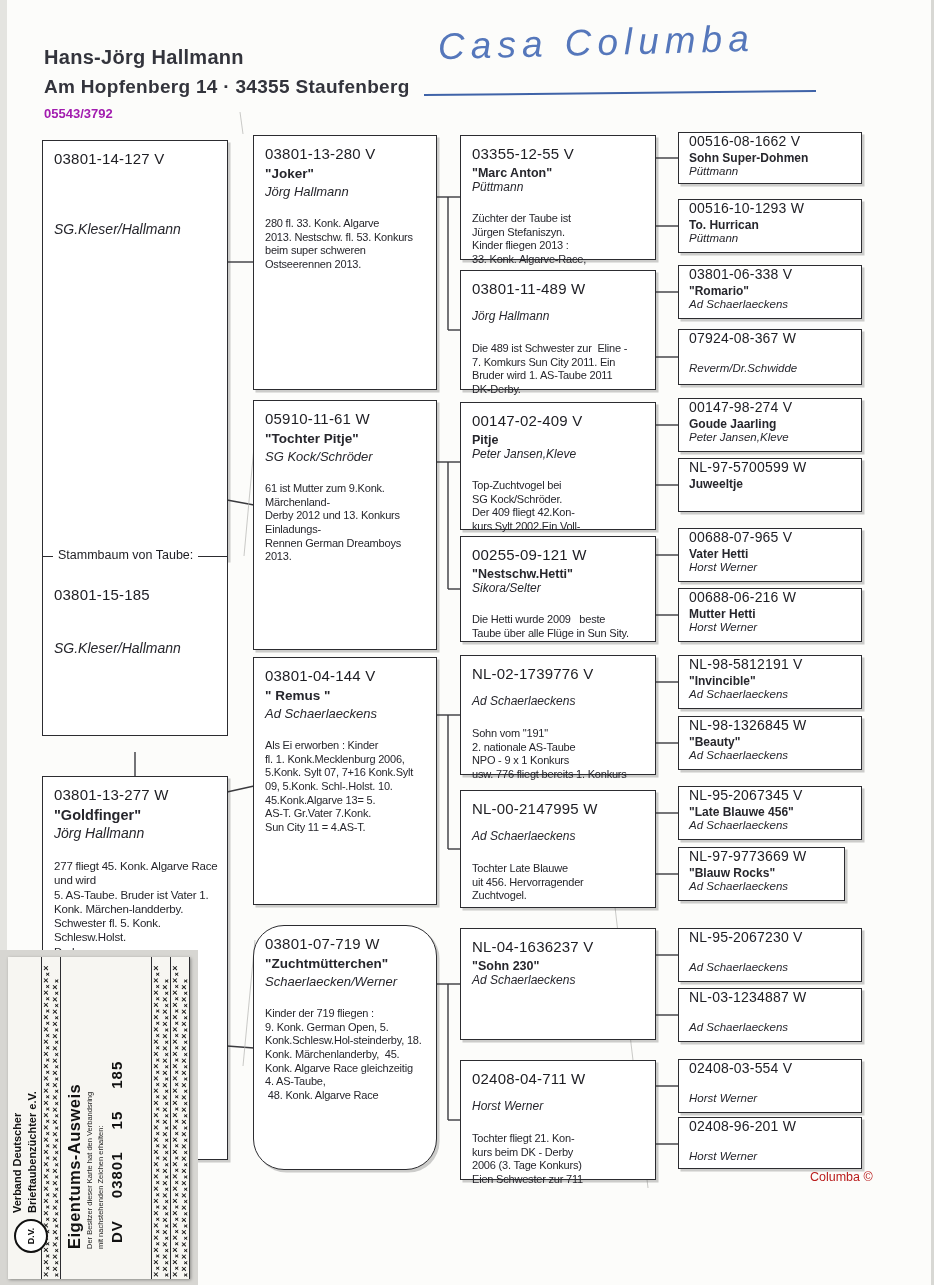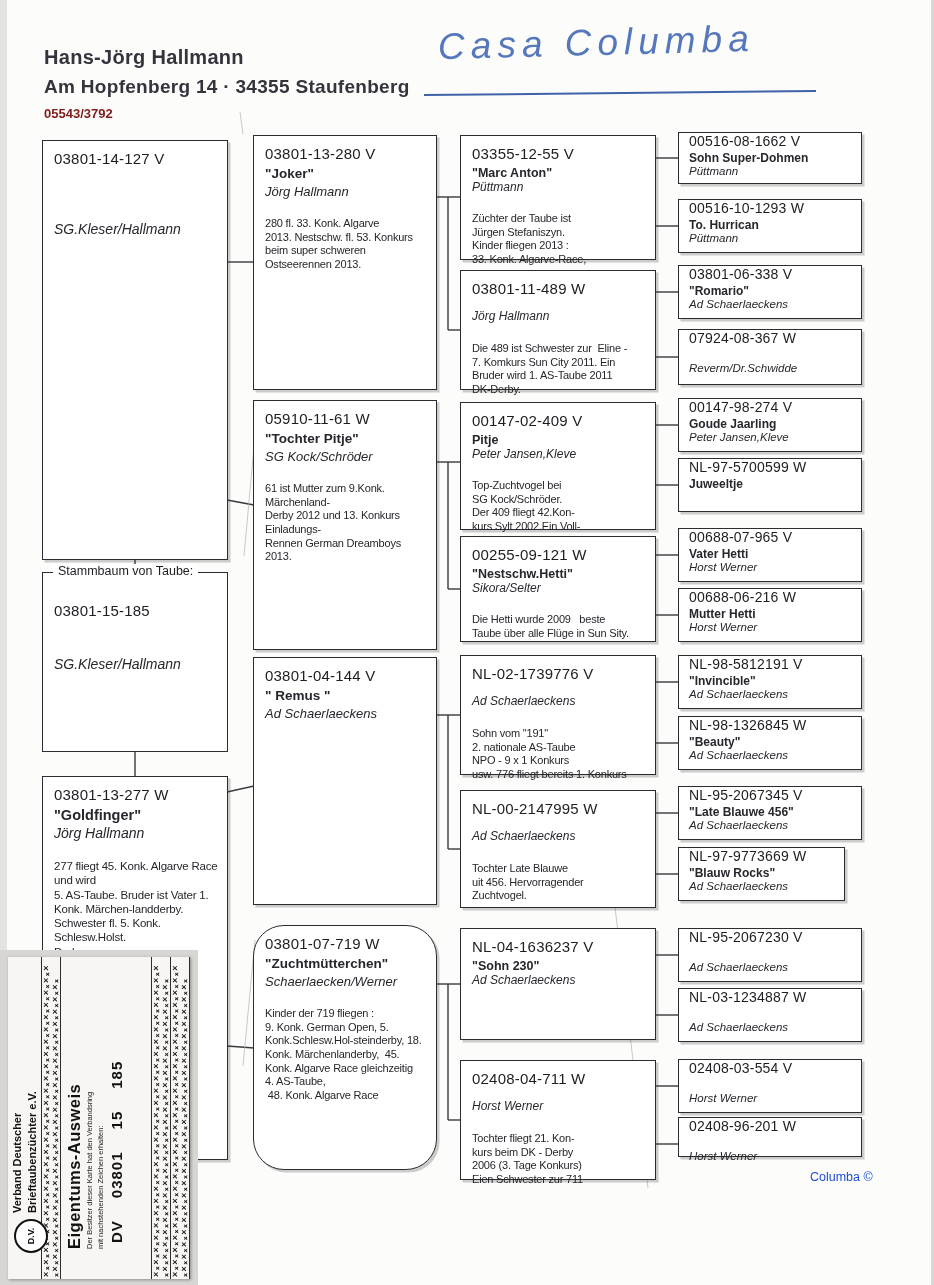--- a/index.html
+++ b/index.html
@@ -4,21 +4,21 @@
 <style>
   html,body{margin:0;padding:0;background:#e8e8e6;}
   #page{position:relative;width:934px;height:1285px;background:#fcfcfa;overflow:hidden;
         font-family:"Liberation Sans",sans-serif;color:#26262c;}
   #page-edge-left{position:absolute;left:0;top:0;width:7px;height:1285px;background:#e4e4e0;}
   #page-edge-right{position:absolute;right:0;top:0;width:3px;height:1285px;background:#d8d8d4;}
 
   
   .hdr-name{position:absolute;left:44px;top:46px;font-size:20px;font-weight:bold;letter-spacing:.3px;color:#33343c;}
   .hdr-addr{position:absolute;left:44px;top:76px;font-size:19px;font-weight:bold;letter-spacing:.3px;color:#33343c;}
-  .hdr-phone{position:absolute;left:44px;top:106px;font-size:13px;font-weight:bold;color:#7f1d1d;text-align:center;}
+  .hdr-phone{position:absolute;left:44px;top:106px;font-size:13px;font-weight:bold;color:#a21caf;text-align:center;}
   .handwriting{position:absolute;left:438px;top:22px;font-size:37px;font-style:italic;
                letter-spacing:6px;color:#5577bb;transform:rotate(-1.5deg);white-space:nowrap;}
   .hand-underline{position:absolute;left:424px;top:92px;width:392px;height:0;
                   border-top:2.5px solid #3f63a8;transform:rotate(-0.6deg);}
 
   
   .pbox{position:absolute;background:#fff;border:1.5px solid #2c2c30;
         box-shadow:2.5px 2.5px 0 rgba(60,60,60,.25);
         padding:9px 4px 4px 11px;box-sizing:border-box;}
   .ring{font-size:15px;color:#1d1d22;letter-spacing:.2px;min-height:18px;margin-bottom:3px;}
@@ -50,21 +50,21 @@
   .card-org{margin:3px 4px 0 66px;font-size:11px;font-weight:bold;line-height:12px;color:#111;}
   .card-title{margin:4px 4px 2px 30px;font-size:16.5px;font-weight:bold;letter-spacing:.5px;color:#111;}
   .card-tiny{margin:0 4px 2px 30px;font-size:7.5px;line-height:8.5px;color:#222;}
   .card-ringrow{display:flex;gap:22px;margin:3px 4px 4px 36px;font-size:15px;font-weight:bold;
                 color:#111;letter-spacing:1px;align-items:baseline;}
   .dv-emblem{position:absolute;left:26px;top:6px;width:30px;height:30px;border:2px solid #111;
              border-radius:50%;display:flex;align-items:center;justify-content:center;
              font-size:9px;font-weight:bold;color:#111;background:#fff;}
   .card-pats-bottom{position:absolute;left:0;bottom:0;width:322px;}
 
-  .footer-credit{position:absolute;left:810px;top:1170px;font-size:12.5px;color:#1d4ed8;}
+  .footer-credit{position:absolute;left:810px;top:1170px;font-size:12.5px;color:#b91c1c;}
 </style>
 </head>
 <body>
 
 <div id="page">
   <div id="page-edge-left"></div>
   <div id="page-edge-right"></div>
 
   <div class="hdr-name">Hans-Jörg Hallmann</div>
   <div class="hdr-addr">Am Hopfenberg 14 · 34355 Staufenberg</div>
@@ -121,21 +121,21 @@
       <line x1="240" y1="112" x2="243" y2="134"></line>
     </g>
   </svg>
 
   <div class="pbox" style="left:42px;top:140px;width:186px;height:420px;">
     <div class="ring">03801-14-127 V</div>
     <div class="pname gap-lg"></div>
     <div class="breeder" style="font-size:14px;">SG.Kleser/Hallmann</div>
   </div>
 
-  <div class="pbox" style="left:42px;top:572px;width:186px;height:180px;box-shadow:none;">
+  <div class="pbox" style="left:42px;top:556px;width:186px;height:180px;box-shadow:none;">
     <div class="subject-label">Stammbaum von Taube:</div>
     <div class="ring" style="margin-top:20px;">03801-15-185</div>
     <div class="breeder" style="font-size:14px;margin-top:36px;">SG.Kleser/Hallmann</div>
   </div>
 
   <div class="pbox" style="left:42px;top:776px;width:186px;height:384px;">
     <div class="ring">03801-13-277 W</div>
     <div class="pname" style="font-size:14.5px;">"Goldfinger"</div>
     <div class="breeder" style="font-size:14px;">Jörg Hallmann</div>
     <div class="notes" style="font-size:11.5px;">277 fliegt 45. Konk. Algarve Race
@@ -164,20 +164,27 @@
 Märchenland-
 Derby 2012 und 13. Konkurs
 Einladungs-
 Rennen German Dreamboys
 2013.</div>
   </div>
   <div class="pbox" style="left:253px;top:657px;width:184px;height:248px;">
     <div class="ring">03801-04-144 V</div>
     <div class="pname">" Remus "</div>
     <div class="breeder">Ad Schaerlaeckens</div>
+    <div class="notes">Als Ei erworben : Kinder
+fl. 1. Konk.Mecklenburg 2006,
+5.Konk. Sylt 07, 7+16 Konk.Sylt
+09, 5.Konk. Schl-.Holst. 10.
+45.Konk.Algarve 13= 5.
+AS-T. Gr.Vater 7.Konk.
+Sun City 11 = 4.AS-T.</div>
   </div>
   <div class="pbox" style="left:253px;top:925px;width:184px;height:245px;border-radius:31px;">
     <div class="ring">03801-07-719 W</div>
     <div class="pname">"Zuchtmütterchen"</div>
     <div class="breeder">Schaerlaecken/Werner</div>
     <div class="notes">Kinder der 719 fliegen :
 9. Konk. German Open, 5.
 Konk.Schlesw.Hol-steinderby, 18.
 Konk. Märchenlanderby,  45.
 Konk. Algarve Race gleichzeitig
@@ -320,21 +327,21 @@
   <div class="pbox g4" style="left:678px;top:988px;width:184px;height:54px;">
     <div class="ring">NL-03-1234887 W</div>
     <div class="pname"></div>
     <div class="breeder">Ad Schaerlaeckens</div>
   </div>
   <div class="pbox g4" style="left:678px;top:1059px;width:184px;height:54px;">
     <div class="ring">02408-03-554 V</div>
     <div class="pname"></div>
     <div class="breeder">Horst Werner</div>
   </div>
-  <div class="pbox g4" style="left:678px;top:1117px;width:184px;height:40px;">
+  <div class="pbox g4" style="left:678px;top:1117px;width:184px;height:52px;">
     <div class="ring">02408-96-201 W</div>
     <div class="pname"></div>
     <div class="breeder">Horst Werner</div>
   </div>
 
   <div class="card-backdrop"></div>
   <div class="card-wrap">
     <div class="card-inner">
       <div class="dv-emblem">D.V.</div>
       <div class="card-org">Verband Deutscher</div>

